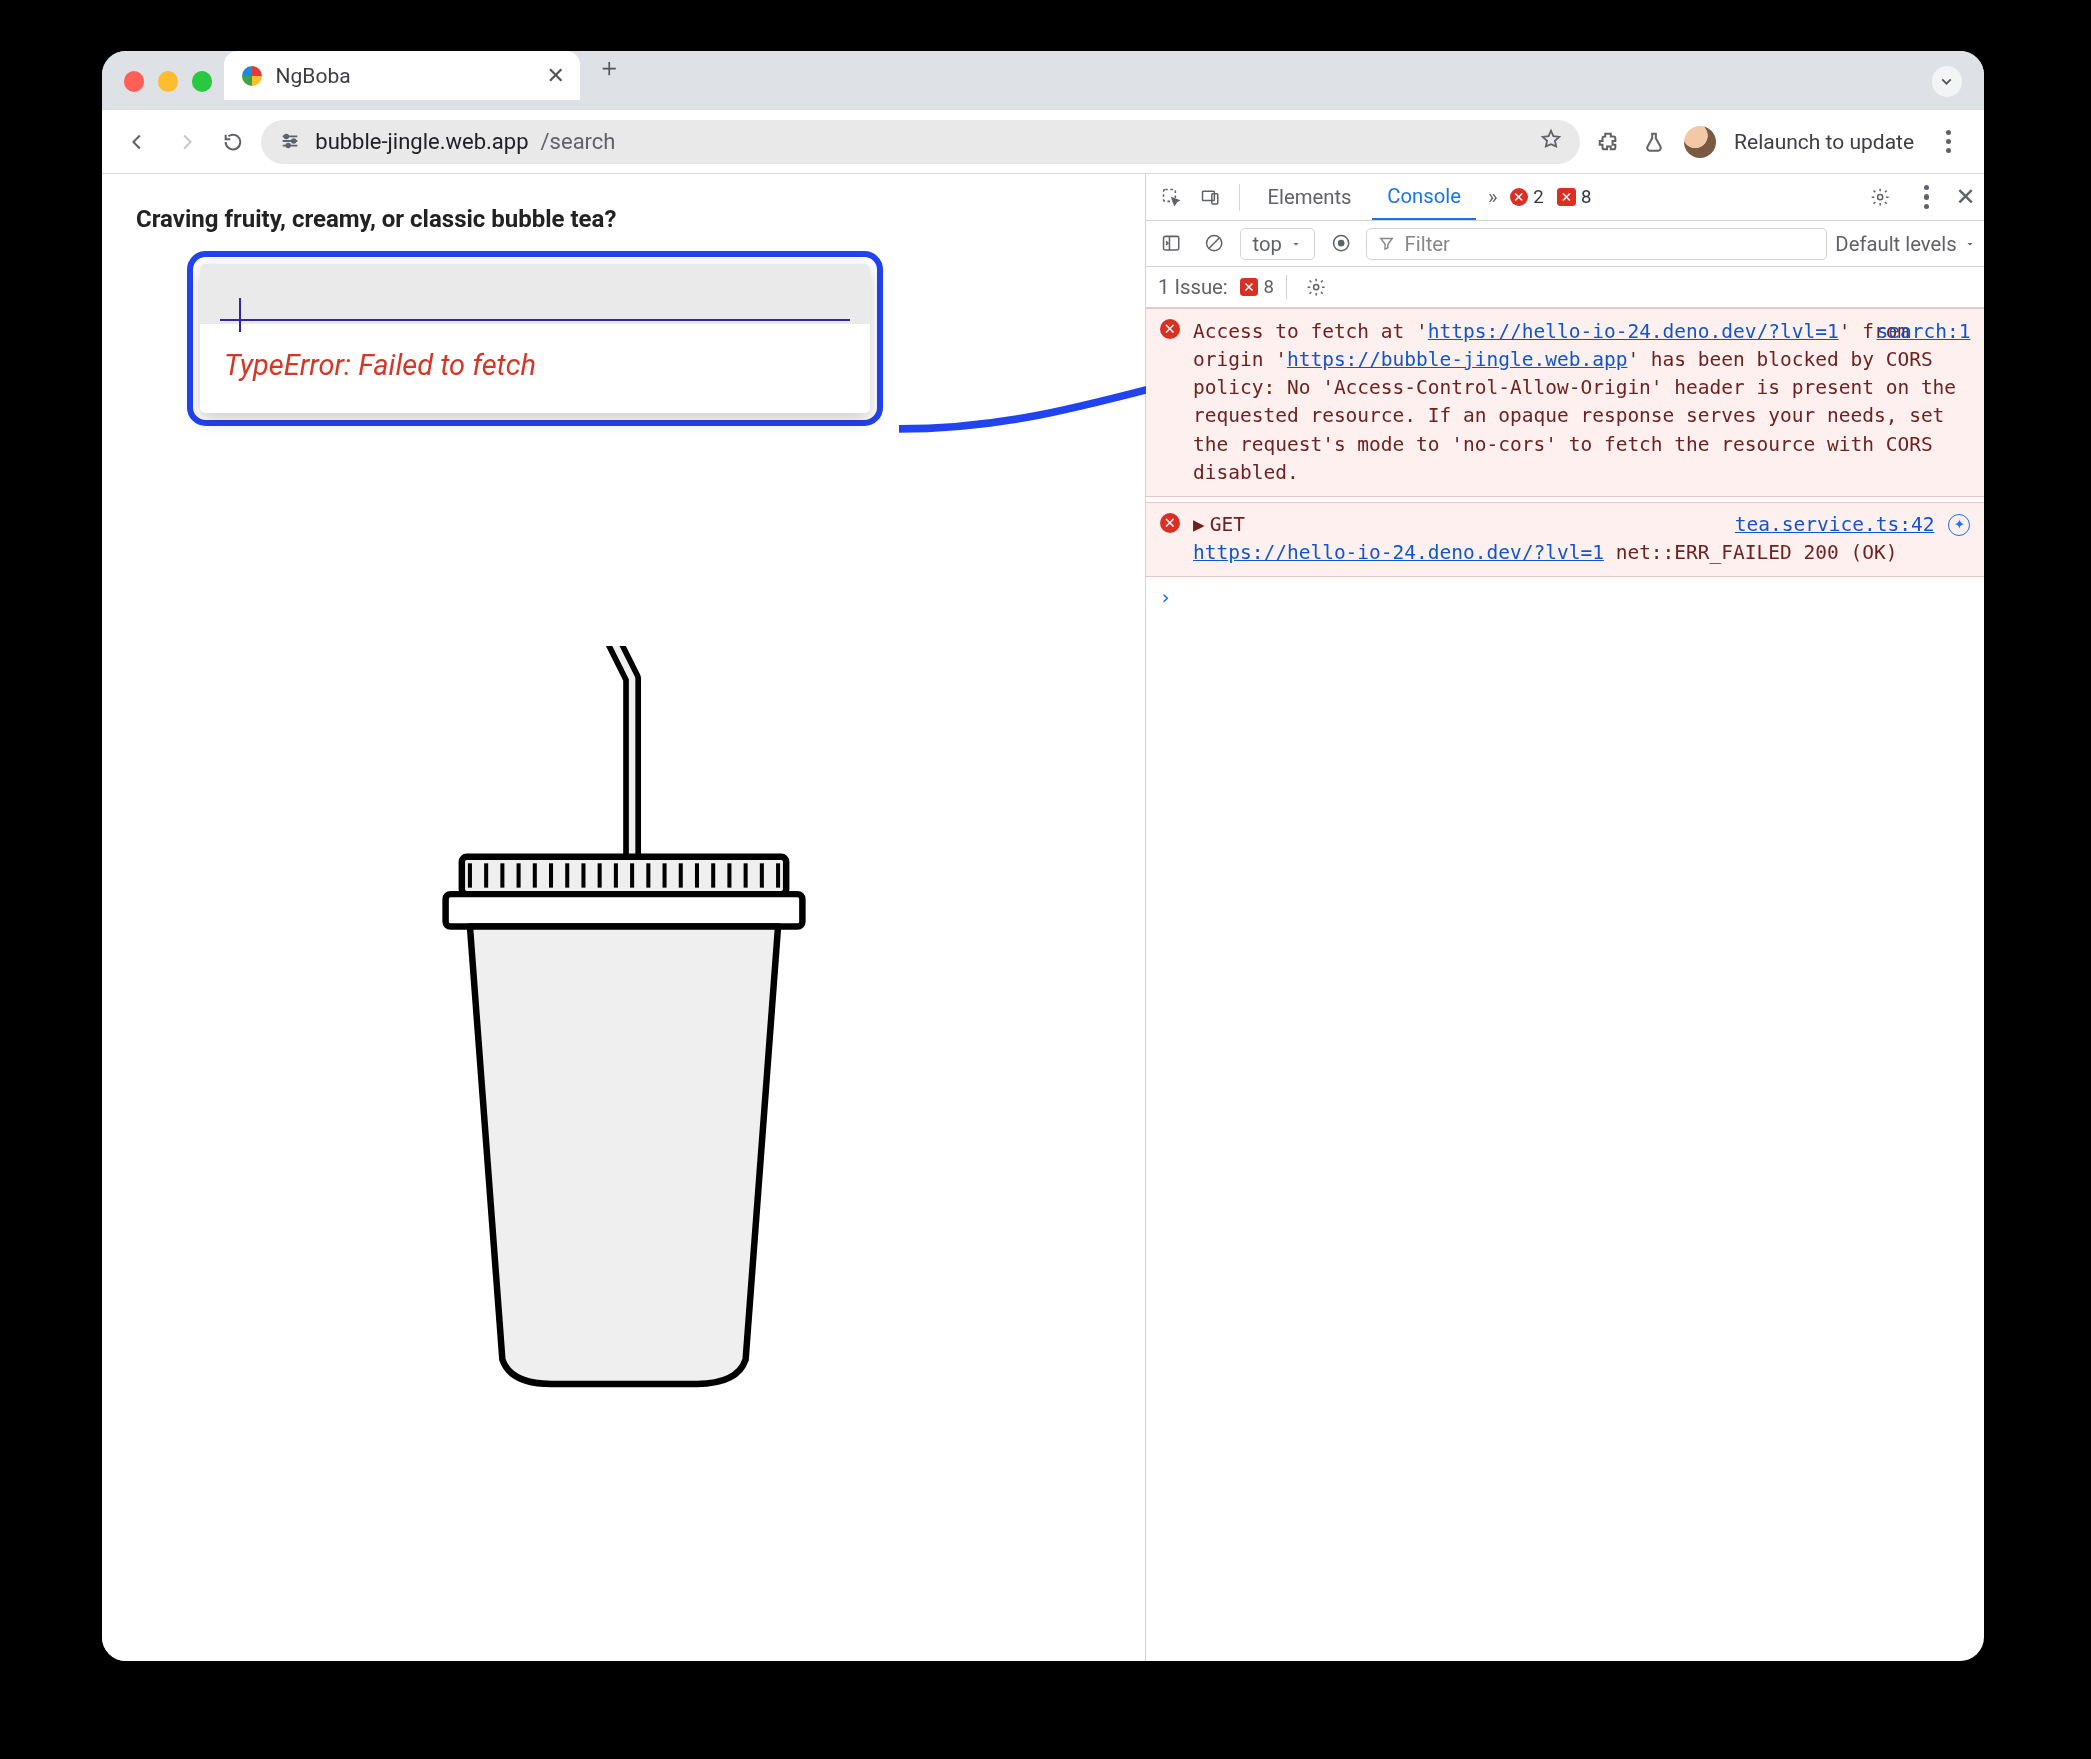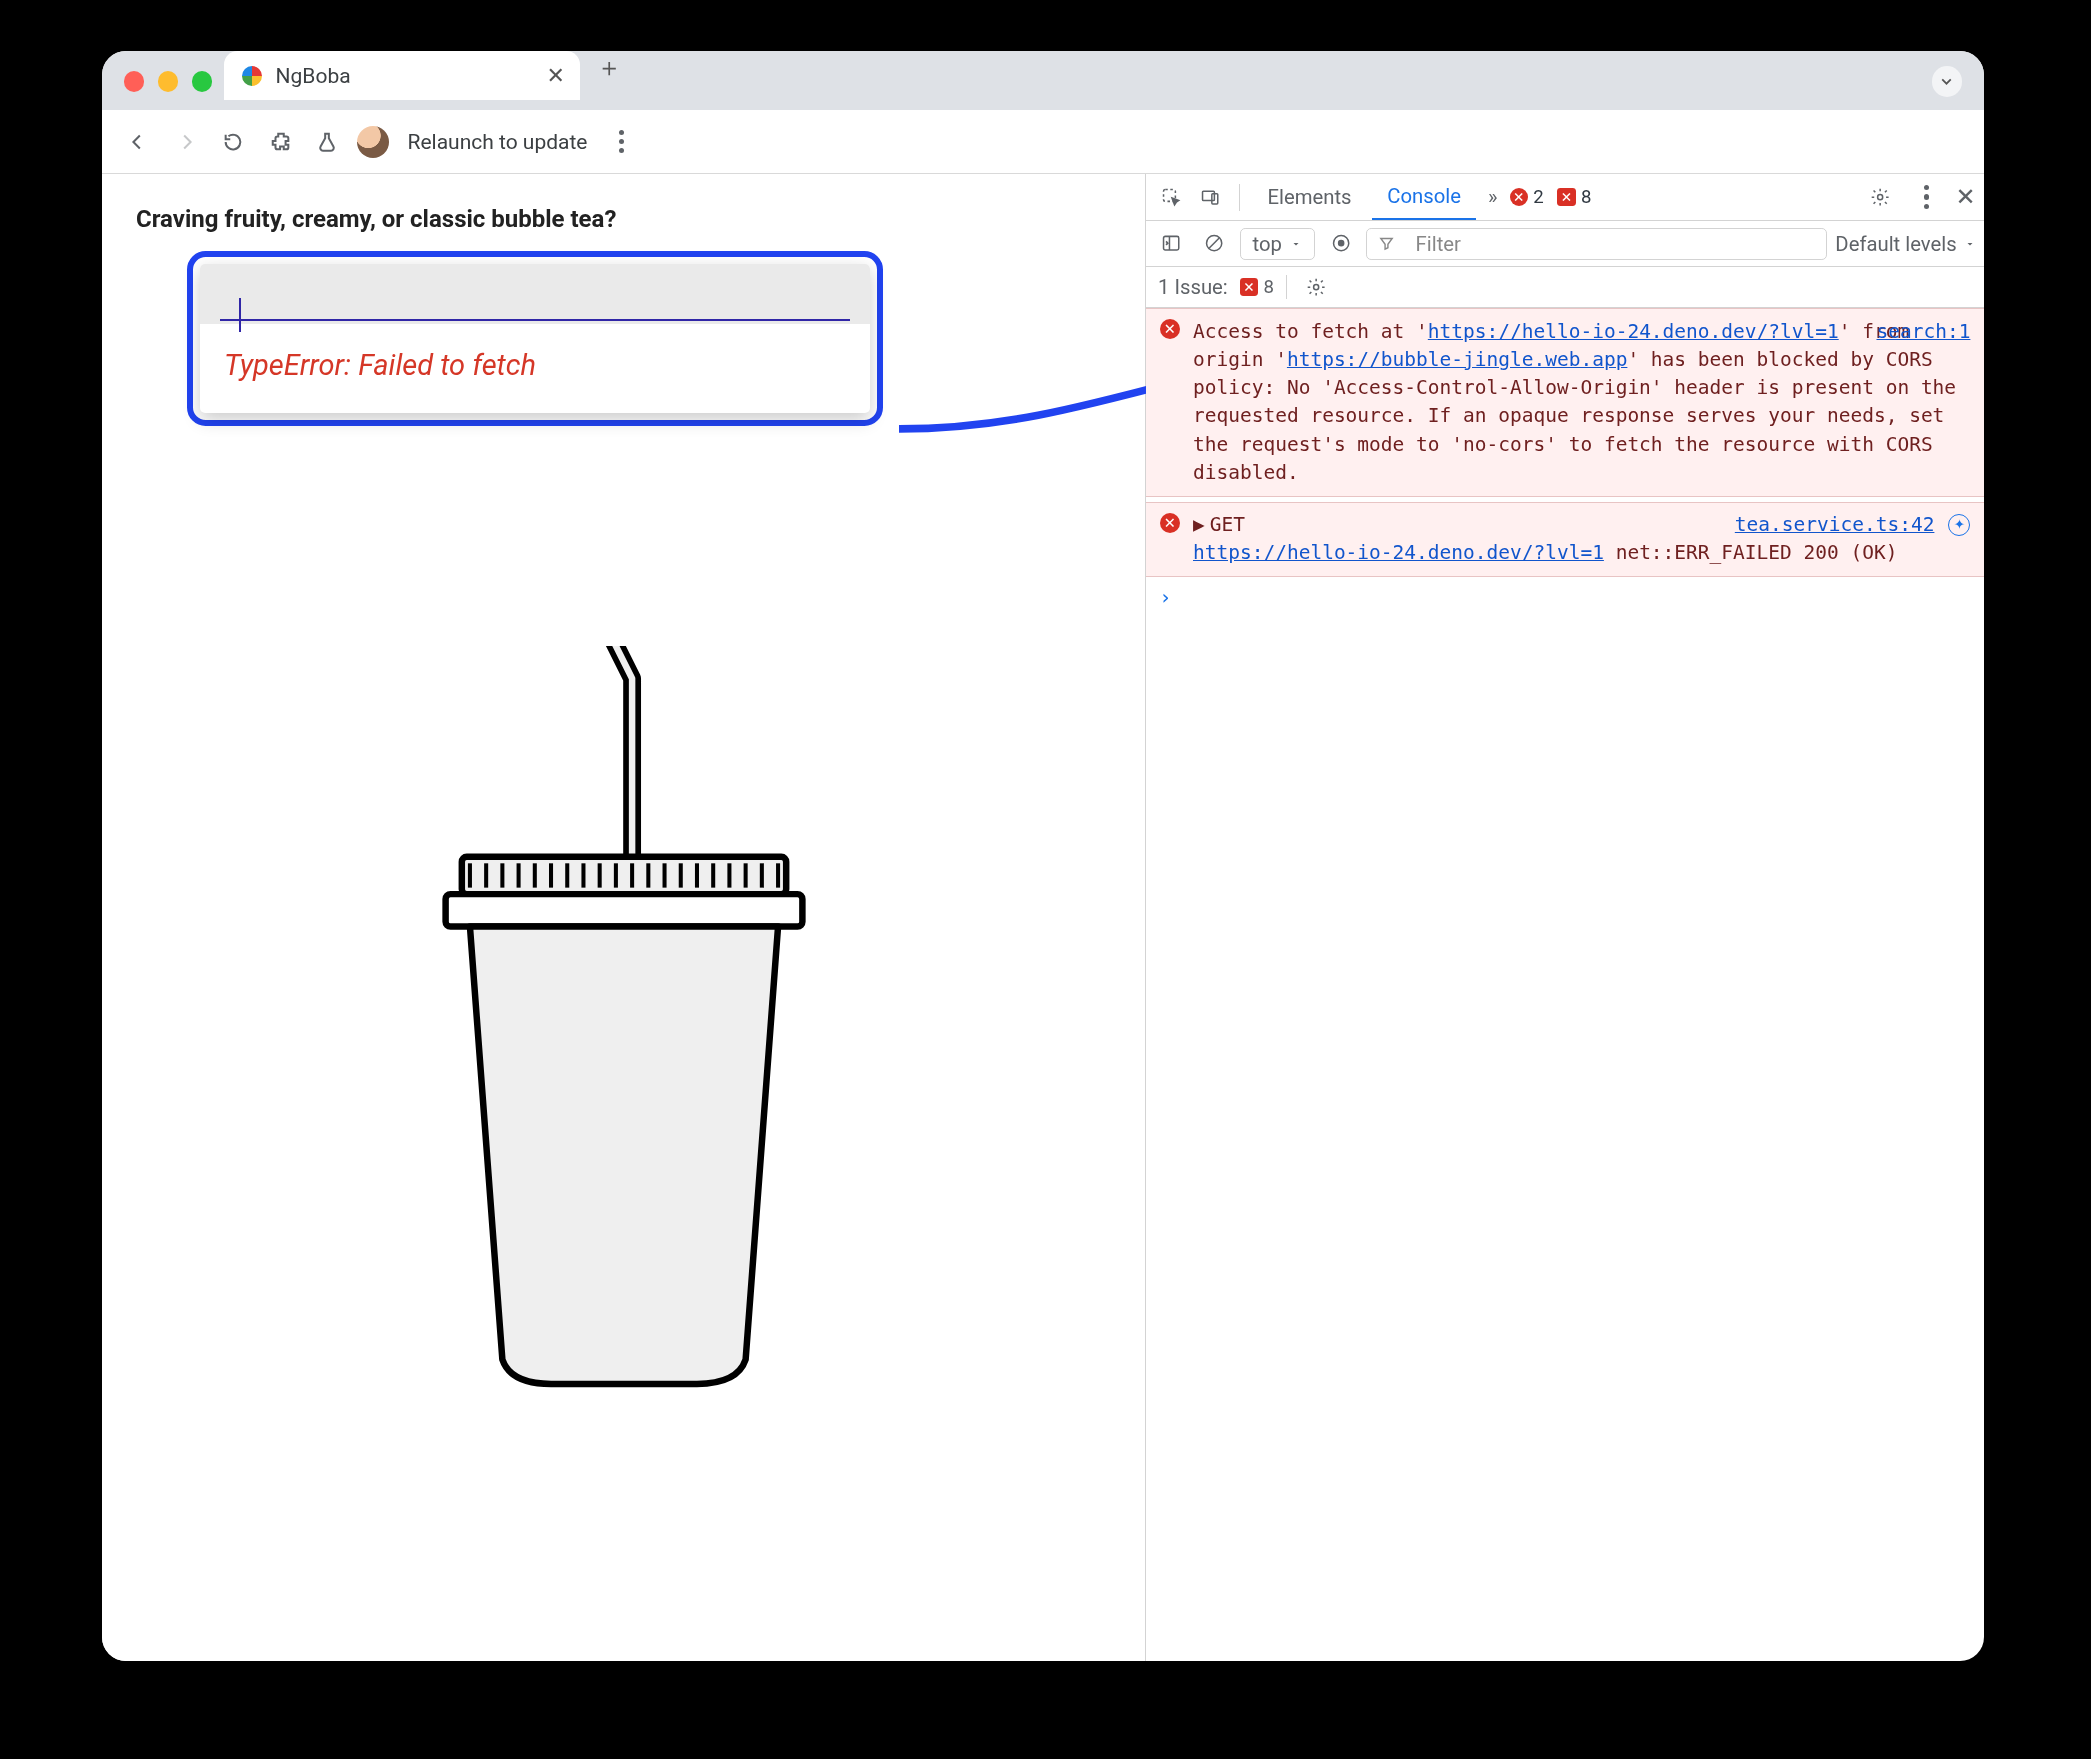--- a/index.html
+++ b/index.html
@@ -232,21 +232,21 @@
     display:flex;align-items:center;padding:0 8.5px;gap:8.5px;
   }
   .dt-pill{
     display:flex;align-items:center;gap:8.5px;
     border:0.8px solid var(--dev-border);border-radius:5.1px;
     height:32px;padding:0 12px;color:#5f6368;
     background:#fff;
   }
   .dt-filterbox{
     flex:1;height:32px;border:0.8px solid var(--dev-border);border-radius:5.1px;
-    display:flex;align-items:center;gap:21px;padding:0 10.2px;color:#888;
+    display:flex;align-items:center;gap:10px;padding:0 10.2px;color:#888;
   }
   .dt-levels{color:#5f6368;display:flex;align-items:center;gap:6.8px;}
 
   .dt-issues{
     height:41px;border-bottom:0.8px solid var(--dev-border);
     display:flex;align-items:center;padding:0 12px;gap:12px;color:#5f6368;
   }
 
   .dt-console{
     flex:1; overflow:auto;
@@ -327,20 +327,37 @@
       <svg viewBox="0 0 24 24">
           <path d="M10 5l7 7-7 7"></path>
         </svg>
     </div>
     <div class="tb-btn">
       <svg viewBox="0 0 24 24">
           <path d="M4 12a8 8 0 1 0 3-6.2M4 4v5h5"></path>
         </svg>
     </div>
 
+    <div class="addr">
+      <span class="tune">
+        <svg viewBox="0 0 24 24" width="22" height="22" fill="none" stroke="#5f6368" stroke-width="2">
+            <path d="M4 7h16M4 12h16M4 17h16"></path>
+            <circle cx="8" cy="7" r="2" fill="#5f6368"></circle>
+            <circle cx="16" cy="12" r="2" fill="#5f6368"></circle>
+            <circle cx="10" cy="17" r="2" fill="#5f6368"></circle>
+          </svg>
+      </span>
+      <span class="domain">bubble-jingle.web.app</span>
+        <span class="path">/search</span>
+      <span class="star">
+        <svg viewBox="0 0 24 24" width="22" height="22" fill="none" stroke="#5f6368" stroke-width="2">
+            <path d="M12 3l2.6 5.8L21 9.7l-4.7 4.3 1.3 6L12 17.6 6.4 20l1.3-6L3 9.7l6.4-.9L12 3z"></path>
+          </svg>
+      </span>
+    </div>
 
     <div class="tb-right">
       <div class="tb-btn">
         <svg viewBox="0 0 24 24">
             <path d="M9 3h6v3h3a2 2 0 0 1 2 2v3h-3v4h3v3a2 2 0 0 1-2 2h-3v-3h-4v3H8a2 2 0 0 1-2-2v-3H3v-4h3V8a2 2 0 0 1 2-2h1V3z"></path>
           </svg>
       </div>
       <div class="tb-btn">
         <svg viewBox="0 0 24 24">
             <path d="M10 3h4v5l5 9a3 3 0 0 1-2.6 4.5H7.6A3 3 0 0 1 5 17l5-9V3z"></path>

